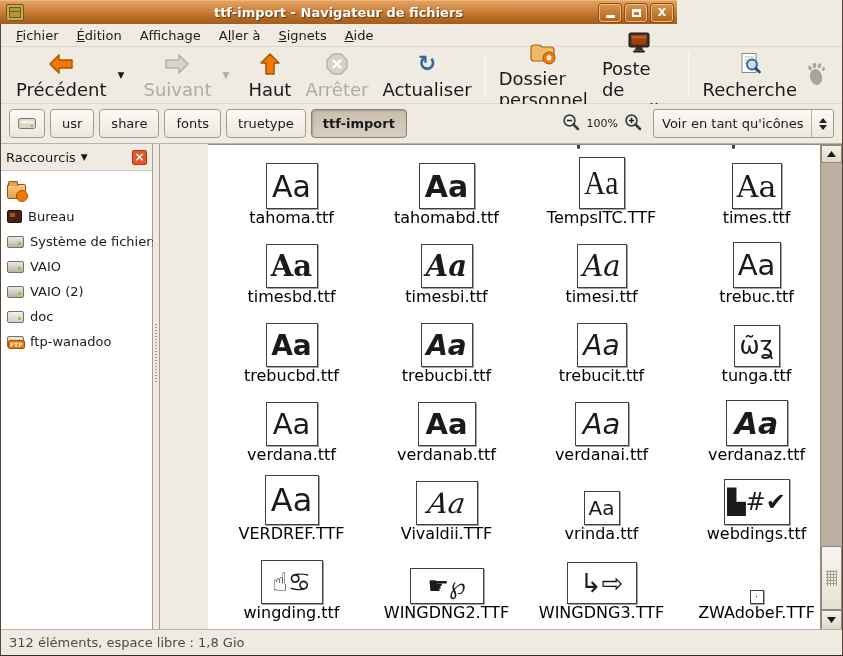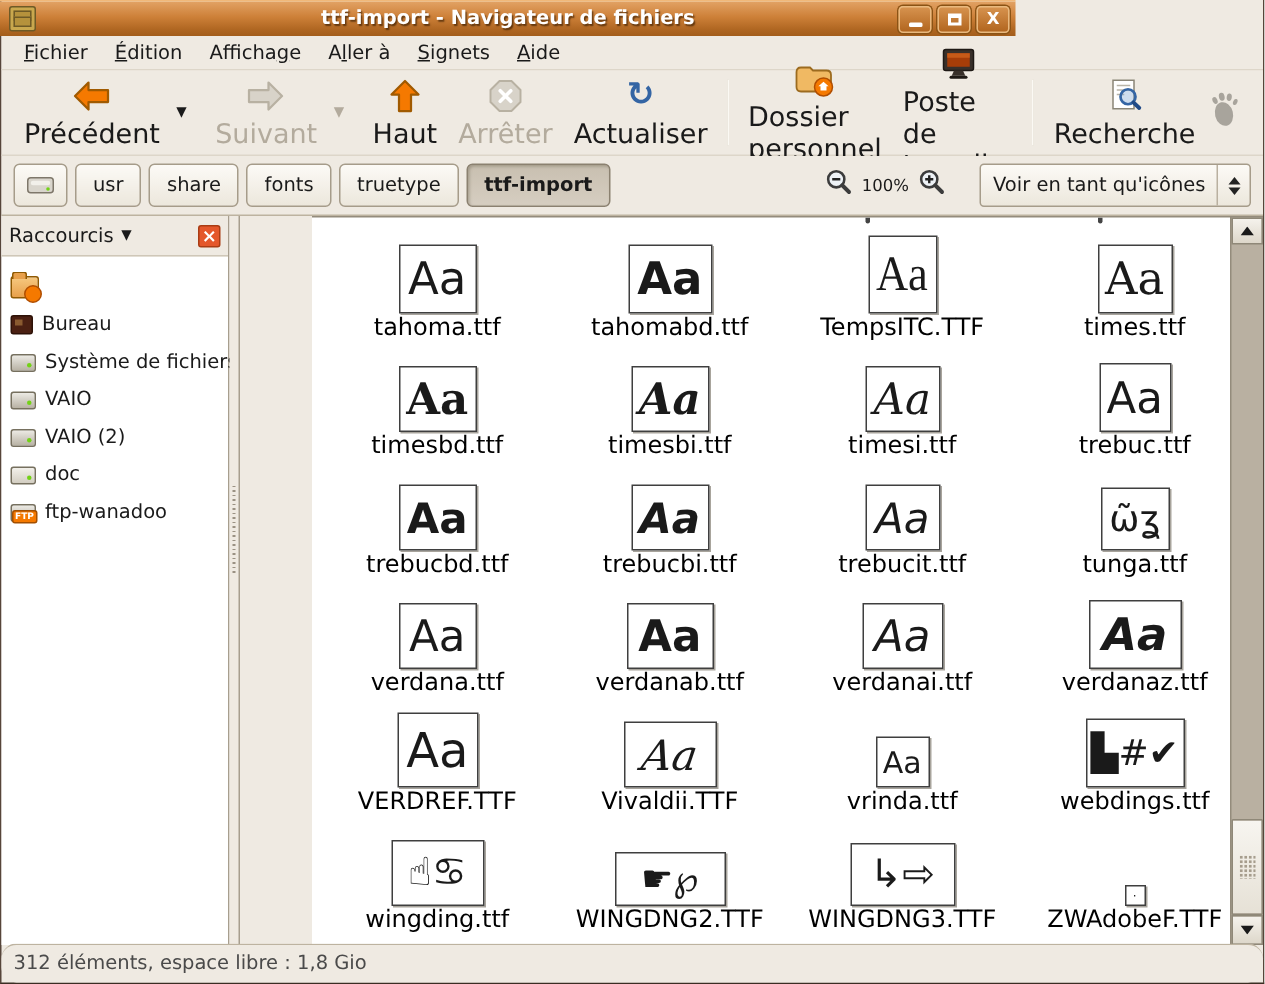--- a/index.html
+++ b/index.html
@@ -42,21 +42,21 @@
   .tb-label { font-size:18px; }
   .tb-btn.disabled .tb-label { color:#b3ab9d; }
   .tb-caret { font-size:9px; padding:0 4px; margin-right:8px; align-self:center; color:#1a1a1a; }
   .tb-caret.disabled { color:#b3ab9d; }
   .tb-sep { width:1px; height:44px; background:#cfc7b8; border-right:1px solid #fbf9f4; margin:0 6px; }
   .refresh-glyph { font-size:22px; font-weight:bold; color:#3465a4; line-height:1; }
   .foot-wrap { margin-left:auto; margin-right:10px; }
 
   
   .pathbar { position:absolute; top:104px; left:0; width:841px; height:40px; background:#efeae2;
-      display:flex; align-items:center; padding:0 8px; border-bottom:1px solid #bdb3a0;gap:12px; }
+      display:flex; align-items:center; padding:0 8px; border-bottom:1px solid #bdb3a0; }
   .crumb { height:29px; border:1px solid #a69c8a; border-radius:4px; margin-right:5px;
       background:linear-gradient(#fcfaf6, #ece7dc); display:flex; align-items:center;
       padding:0 11px; font-size:13px; }
   .crumb.active { background:linear-gradient(#c8bfb0, #d6cec1); border-color:#8b8170; font-weight:bold;
       box-shadow:inset 1px 1px 2px rgba(90,80,60,.35); }
   .crumb.icon-crumb { padding:0 8px; }
   .zoom-group { margin-left:auto; display:flex; align-items:center; gap:6px; }
   .zoom-pct { font-size:11px; }
   .viewmode { width:181px; height:29px; margin-left:10px; border:1px solid #a69c8a; border-radius:3px;
       background:linear-gradient(#fcfaf6, #ece7dc); display:flex; align-items:center; font-size:13px; }
@@ -129,21 +129,21 @@
   .sb-trough { flex:1; position:relative; }
   .sb-thumb { position:absolute; left:0; right:0; bottom:0; height:64px;
       background:linear-gradient(#f7f5f0,#e6e1d6); border:1px solid #8f8878; border-radius:1px;
       display:flex; align-items:center; justify-content:center; }
   .sb-grip { width:11px; height:16px;
       background-image:radial-gradient(#a69d8d 1px, transparent 1.1px); background-size:3px 3px; }
 
   
   .statusbar { position:absolute; bottom:0; left:0; width:841px; height:26px; background:#efeae2;
       border-top:1px solid #bdb3a0; display:flex; align-items:center; padding-left:8px;
-      font-size:13px; color:#4a4a4a;border-radius:10px; }
+      font-size:13px; color:#4a4a4a; }
 </style>
 </head>
 <body>
 
 <div class="window">
 
   <div class="titlebar">
     <div class="title-icon"></div>
     <div class="title-text">ttf-import - Navigateur de fichiers</div>
     <div class="win-controls">

